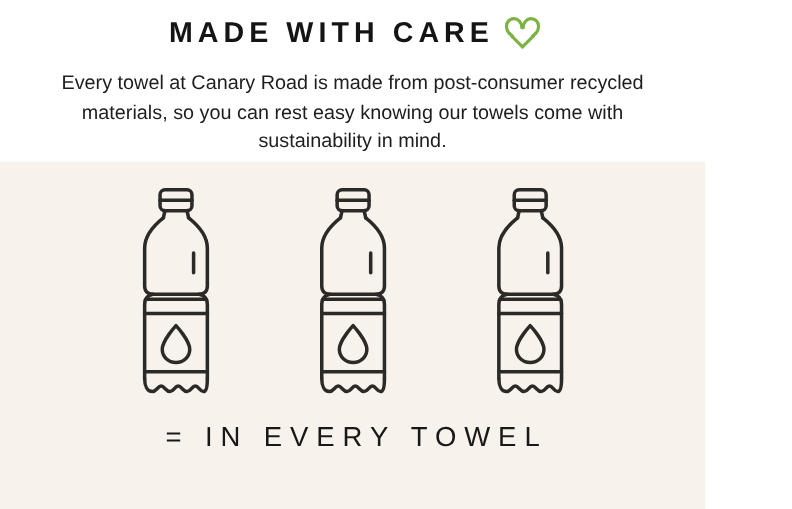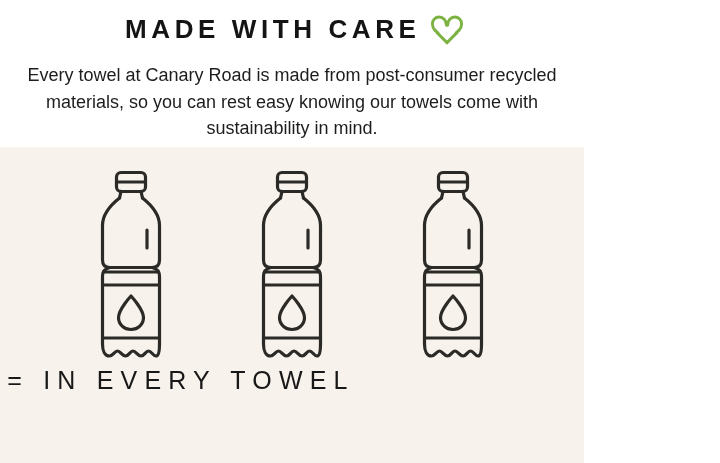--- a/index.html
+++ b/index.html
@@ -10,21 +10,21 @@
     width: 720px;
     height: 463px;
     overflow: hidden;
     background: #ffffff;
     font-family: "Liberation Sans", sans-serif;
     -webkit-font-smoothing: antialiased;
   }
 
   #page {
     position: relative;
-    width: 584px;
+    width: 641px;
     height: 463px;
     display: flex;
     flex-direction: column;
   }
 
   
   .intro-section {
     background: #ffffff;
     height: 147px;
     box-sizing: border-box;
@@ -89,21 +89,23 @@
     margin-top: 21px;
   }
 
   .bottle-figure {
     display: block;
     width: 84px;
     height: 200px;
   }
 
   .caption-row {
-    display: flex;
+    margin-top: 17px;
+    display: flex;
+    justify-content: center;
     width: 100%;
   }
 
   .caption-text {
     font-size: 25px;
     font-weight: 300;
     letter-spacing: 7.2px;
     color: #181818;
     white-space: nowrap;
     text-indent: 7.2px;

